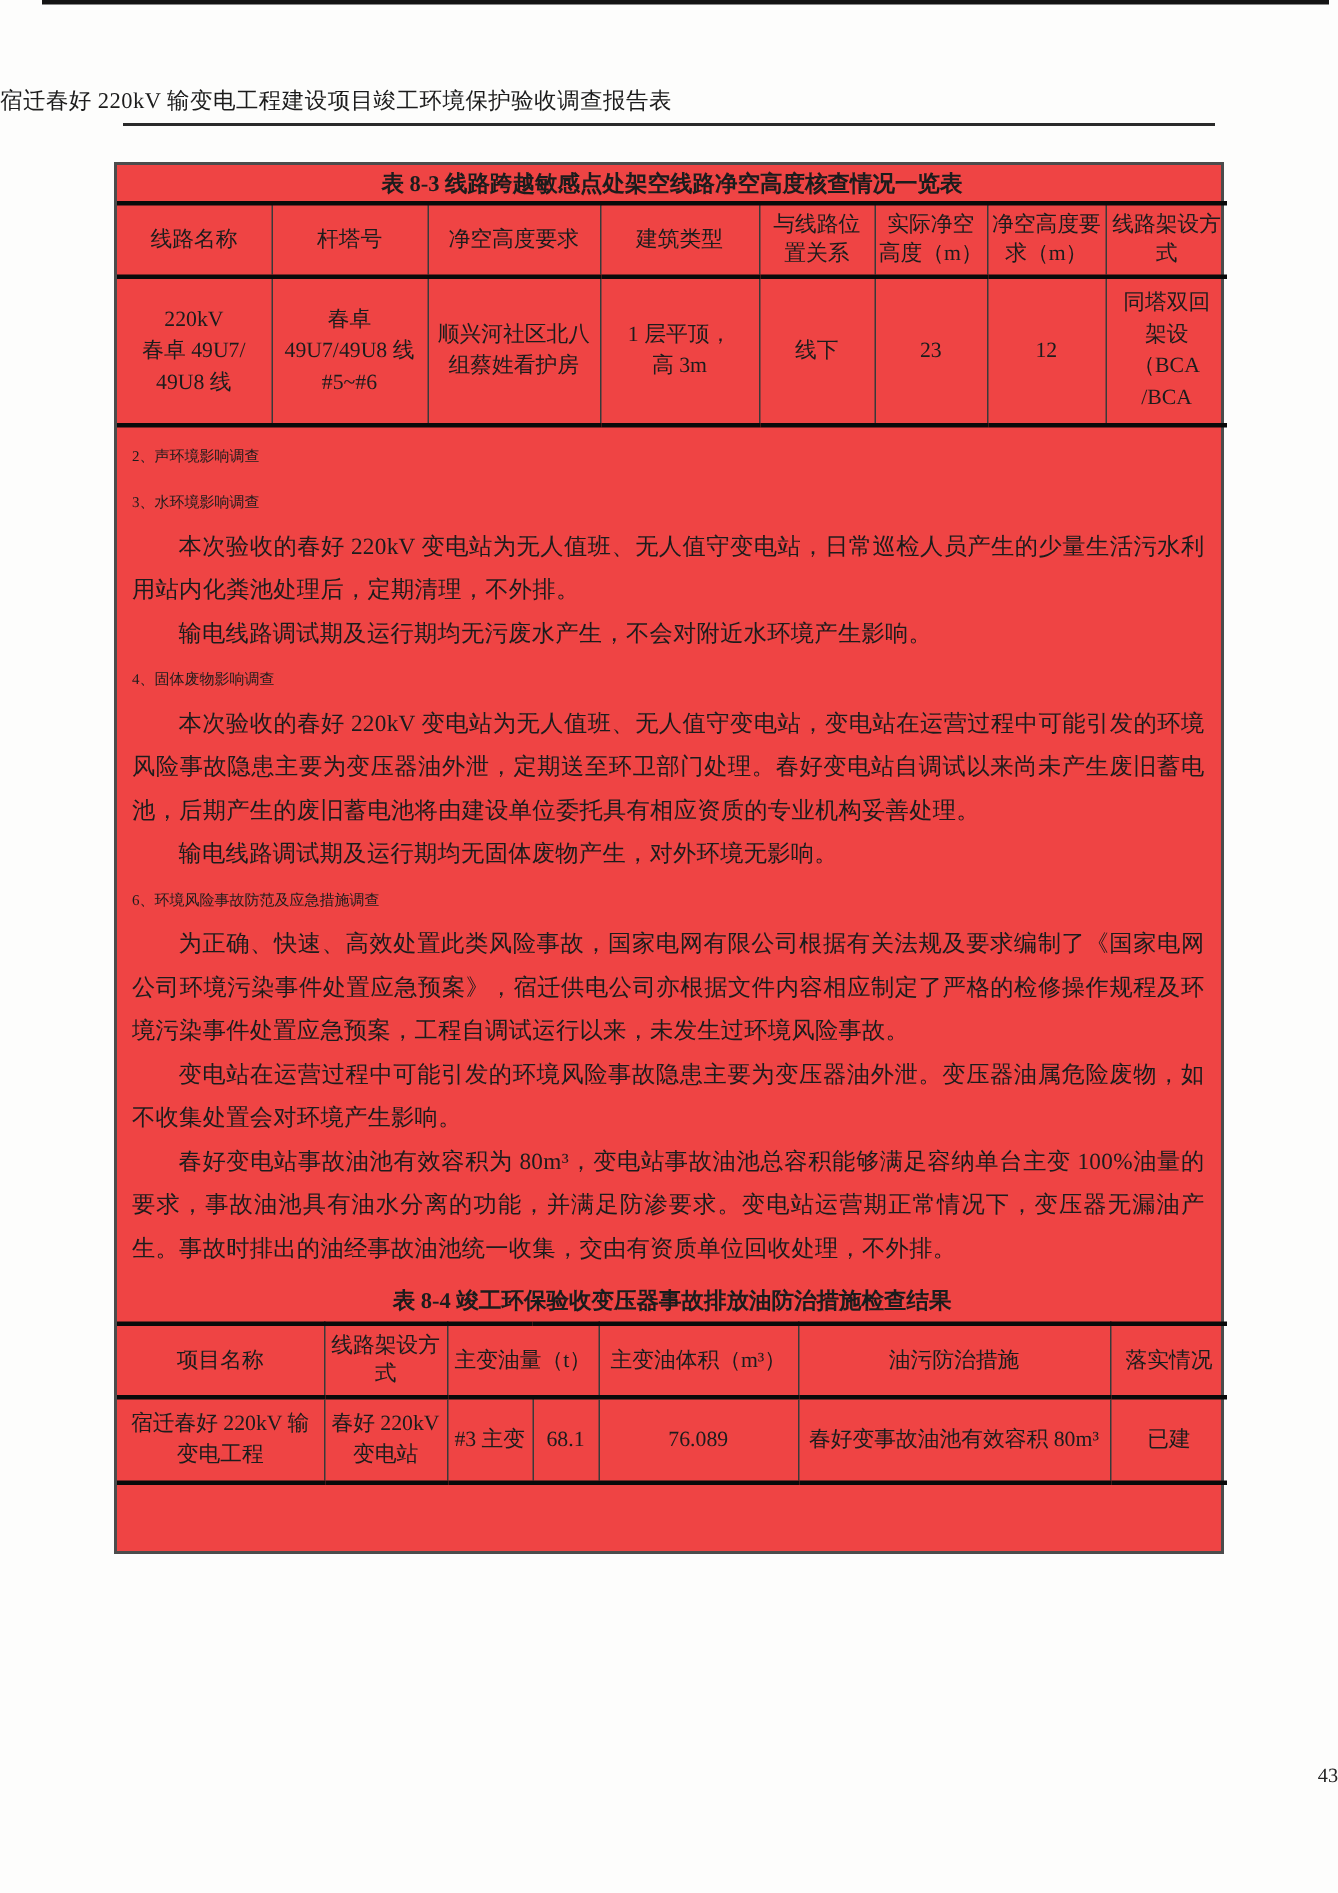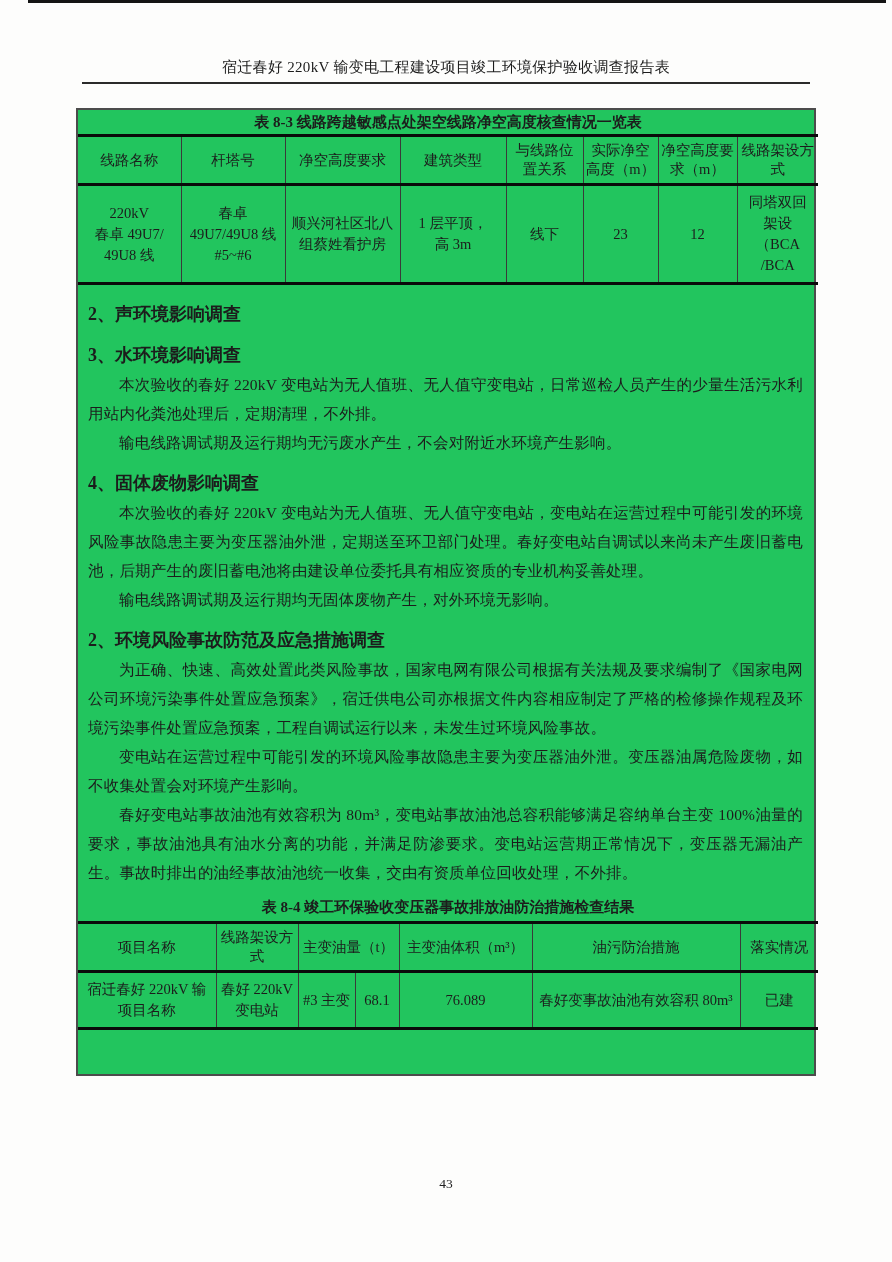--- a/index.html
+++ b/index.html
@@ -10,28 +10,28 @@
     margin:0 auto;
     background:#fdfdfc;
     font-family:"Liberation Serif","DejaVu Serif",serif;
     color:#1c1c1c;
     overflow:hidden;
   }
   .top-scan-line {
     position:absolute; top:0; left:28px; width:858px; height:3px;
     background:#141414;
   }
-  .doc-header { padding-top:58px; text-align:center; }
+  .doc-header { padding-top:58px; }
   .doc-header .title { font-size:15px; letter-spacing:0.3px; }
   .header-rule { width:728px; margin:5px auto 0; border-top:2px solid #2a2a2a; height:0; }
 
   .frame {
     width:740px; margin:24px auto 0;
     border:2px solid #4c4c4c;
-    background:#22c55e;
+    background:#ef4444;
   }
   table { width:100%; border-collapse:collapse; table-layout:fixed; }
   td { vertical-align:middle; }
   .tbl-title {
     text-align:center; font-weight:bold; font-size:15px;
     padding:3px 0 2px; border-bottom:3px solid #0a0a0a;
   }
   .t1 .hdr td, .t2 .hdr td {
     text-align:center; font-size:14.5px; line-height:19px;
     border-left:1px solid #3a3a3a;
@@ -45,31 +45,31 @@
     border-bottom:3px solid #0a0a0a;
     padding:6px 3px;
     white-space:pre-line;
   }
   .t1 .data td:first-child, .t2 .data td:first-child { border-left:none; }
   .t1 .data td { height:88px; }
   .t2 .data td { height:50px; }
   .t2 .tbl-title { padding:5px 0 4px; }
 
   .sections { padding:3px 11px 6px 10px; }
-  .sec-heading { font-weight:bold; font-size:18px; line-height:29px; margin-top:12px; }
+  .sec-heading { font-weight:normal; font-size:10px; line-height:29px; margin-top:2px; }
   .para {
     font-size:15.5px; line-height:29px;
     text-indent:2em; text-align:justify;
     letter-spacing:0.2px;
   }
   .frame-spacer { height:44px; }
 
   .page-number {
     position:absolute; left:0; right:0; bottom:70px;
-    text-align:center; font-size:13.5px; color:#222;
+    text-align:right; font-size:13.5px; color:#222;
   }
 </style>
 </head>
 <body>
 
 <div class="page">
   <div class="top-scan-line"></div>
 
   <div class="doc-header">
     <div class="title">宿迁春好 220kV 输变电工程建设项目竣工环境保护验收调查报告表</div>
@@ -137,21 +137,21 @@
         <p class="para">输电线路调试期及运行期均无污废水产生，不会对附近水环境产生影响。</p>
       </div>
 
       <div>
         <div class="sec-heading">4、固体废物影响调查</div>
         <p class="para">本次验收的春好 220kV 变电站为无人值班、无人值守变电站，变电站在运营过程中可能引发的环境风险事故隐患主要为变压器油外泄，定期送至环卫部门处理。春好变电站自调试以来尚未产生废旧蓄电池，后期产生的废旧蓄电池将由建设单位委托具有相应资质的专业机构妥善处理。</p>
         <p class="para">输电线路调试期及运行期均无固体废物产生，对外环境无影响。</p>
       </div>
 
       <div>
-        <div class="sec-heading">2、环境风险事故防范及应急措施调查</div>
+        <div class="sec-heading">6、环境风险事故防范及应急措施调查</div>
         <p class="para">为正确、快速、高效处置此类风险事故，国家电网有限公司根据有关法规及要求编制了《国家电网公司环境污染事件处置应急预案》，宿迁供电公司亦根据文件内容相应制定了严格的检修操作规程及环境污染事件处置应急预案，工程自调试运行以来，未发生过环境风险事故。</p>
         <p class="para">变电站在运营过程中可能引发的环境风险事故隐患主要为变压器油外泄。变压器油属危险废物，如不收集处置会对环境产生影响。</p>
         <p class="para">春好变电站事故油池有效容积为 80m³，变电站事故油池总容积能够满足容纳单台主变 100%油量的要求，事故油池具有油水分离的功能，并满足防渗要求。变电站运营期正常情况下，变压器无漏油产生。事故时排出的油经事故油池统一收集，交由有资质单位回收处理，不外排。</p>
       </div>
 
     </div>
 
     <table class="t2">
       <colgroup>
         <col style="width:138px">
@@ -169,21 +169,21 @@
       <tr class="hdr">
         <td>项目名称</td>
         <td>线路架设方式</td>
         <td colspan="2">主变油量（t）</td>
         <td>主变油体积（m³）</td>
         <td>油污防治措施</td>
         <td>落实情况</td>
       </tr>
       <tr class="data">
         <td>宿迁春好 220kV 输
-项目名称</td>
+变电工程</td>
         <td>春好 220kV
 变电站</td>
         <td>#3 主变</td>
         <td>68.1</td>
         <td>76.089</td>
         <td>春好变事故油池有效容积 80m³</td>
         <td>已建</td>
       </tr>
     </tbody>
       </table>

